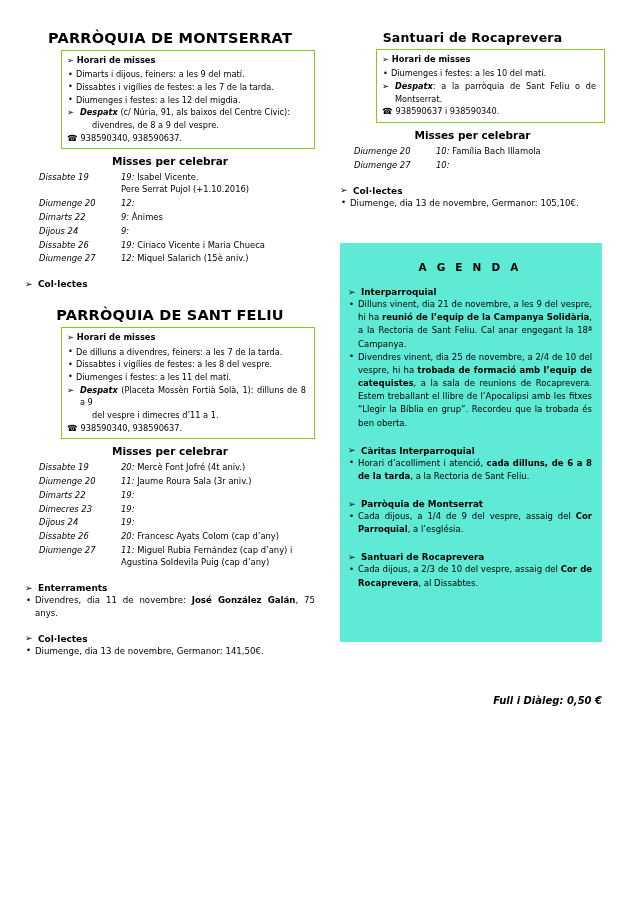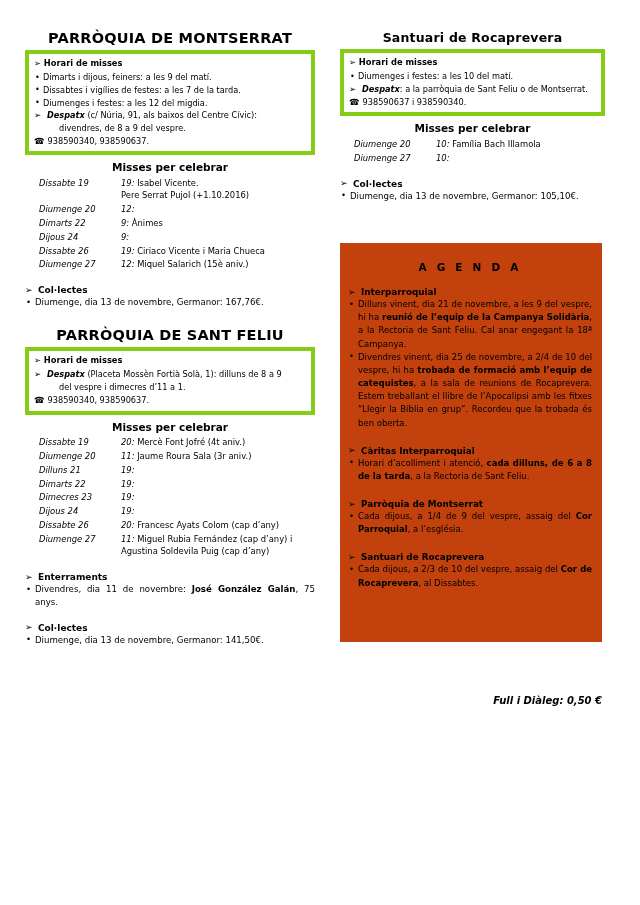--- a/index.html
+++ b/index.html
@@ -35,24 +35,25 @@
     text-align: center;
     margin: 0 0 4px 0;
     letter-spacing: 0.2px;
     font-family: "DejaVu Sans", "Liberation Sans", sans-serif;
   }
   h1.section-title.small {
     font-size: 12.5px;
   }
 
   .info-box {
-    border: 4px solid #84cc16;
+    border: 1px solid #84cc16;
     padding: 4px 8px 4px 5px;
     box-sizing: border-box;
     margin-bottom: 6px;
+    margin-left: 36px;
   }
   .info-box .bx-head {
     font-size: 8.3px;
     font-weight: bold;
     margin-bottom: 2px;
     line-height: 1.35;
   }
   .info-box ul {
     list-style: none;
     margin: 0;
@@ -168,21 +169,21 @@
     top: -0.5px;
   }
 
   
   .agenda {
     position: absolute;
     left: 340px;
     top: 243px;
     width: 262px;
     height: 399px;
-    background: #c2410c;
+    background: #5eead4;
     box-sizing: border-box;
     padding: 14px 10px 10px 8px;
   }
   .agenda-title {
     font-size: 10.5px;
     font-weight: bold;
     text-align: center;
     letter-spacing: 3.2px;
     margin: 4px 0 14px 0;
   }
@@ -260,58 +261,56 @@
             <td class="ev"><span class="hr">12:</span><span> Miquel Salarich (15è aniv.)</span></td>
           </tr>
         </tbody>
       </table>
 
       <div class="blk">
         <div class="blk-head">
           <span class="arrow">➢</span>
           <span>Col·lectes</span>
         </div>
-        <ul class="blk-list">
-          <li>Diumenge, dia 13 de novembre, Germanor: 167,76€.</li>
-        </ul>
       </div>
     </div>
 
     <div style="margin-top:18px;">
       <h1 class="section-title">PARRÒQUIA DE SANT FELIU</h1>
 
       <div class="info-box">
         <div class="bx-head">
           <span class="arrow">➢</span>
           <span>Horari de misses</span>
         </div>
+        <ul>
+          <li>De dilluns a divendres, feiners: a les 7 de la tarda.</li>
+          <li>Dissabtes i vigílies de festes: a les 8 del vespre.</li>
+          <li>Diumenges i festes: a les 11 del matí.</li>
+        </ul>
         <div class="despatx-line">
           <span class="arrow">➢</span><b class="despatx">Despatx</b><span> (Placeta Mossèn Fortià Solà, 1): dilluns de 8 a 9</span>
           <span class="cont">del vespre i dimecres d’11 a 1.</span>
         </div>
         <div class="phone-line">
           <span class="phone-glyph">☎</span>
           <span>938590340, 938590637.</span>
         </div>
       </div>
 
       <div class="masses-title">Misses per celebrar</div>
       <table class="masses">
         <tbody>
           <tr>
             <td class="day">Dissabte 19</td>
             <td class="ev"><span class="hr">20:</span><span> Mercè Font Jofré (4t aniv.)</span></td>
           </tr>
           <tr>
             <td class="day">Diumenge 20</td>
             <td class="ev"><span class="hr">11:</span><span> Jaume Roura Sala (3r aniv.)</span></td>
-          </tr>
-          <tr>
-            <td class="day">Dilluns 21</td>
-            <td class="ev"><span class="hr">19:</span><span></span></td>
           </tr>
           <tr>
             <td class="day">Dimarts 22</td>
             <td class="ev"><span class="hr">19:</span><span></span></td>
           </tr>
           <tr>
             <td class="day">Dimecres 23</td>
             <td class="ev"><span class="hr">19:</span><span></span></td>
           </tr>
           <tr>

